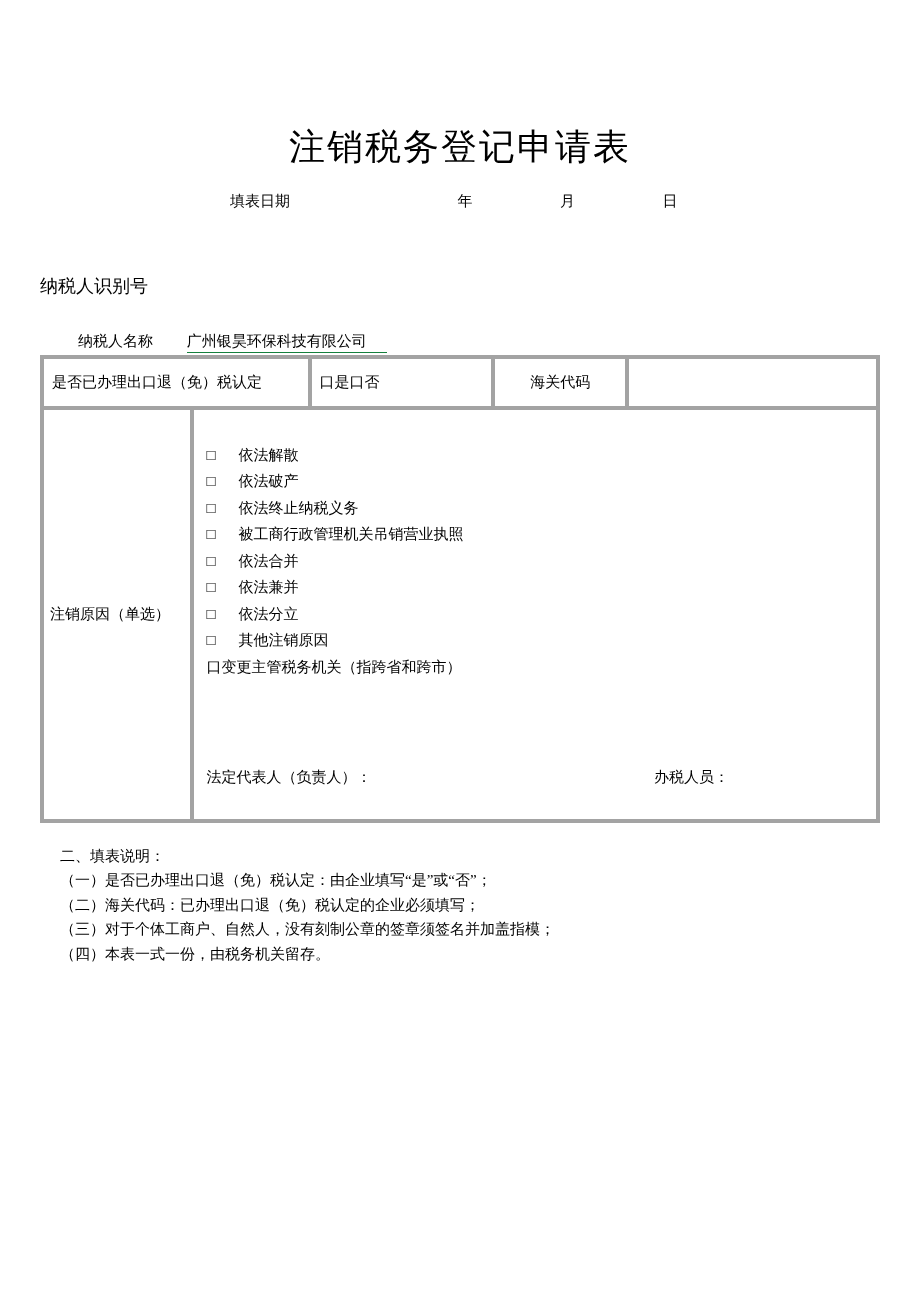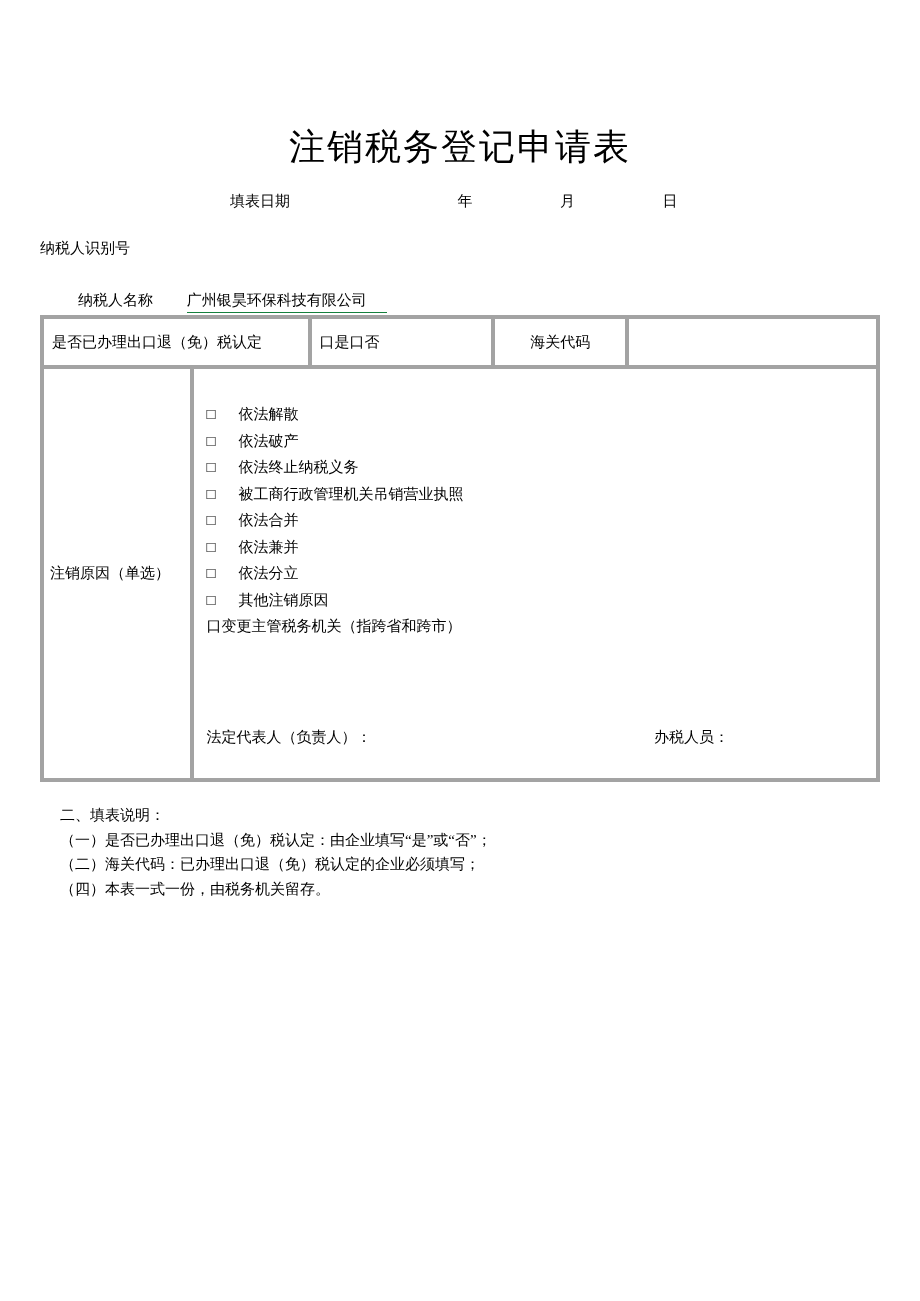--- a/index.html
+++ b/index.html
@@ -16,29 +16,29 @@
     .title {
       text-align: center;
       font-size: 36px;
       letter-spacing: 2px;
       margin-bottom: 16px;
     }
     .date-row {
       text-align: left;
       padding-left: 190px;
       font-size: 15px;
-      margin-bottom: 24px;
+      margin-bottom: 60px;
     }
     .date-row span { display: inline-block; }
     .gap1 { width: 160px; }
     .gap2 { width: 80px; }
     .gap3 { width: 80px; }
     .id-row {
       margin-bottom: 30px;
-      font-size: 15px;
+      font-size: 18px;
     }
     .name-row {
       font-size: 15px;
       padding-left: 38px;
       margin-bottom: 2px;
     }
     .name-row .label { display: inline-block; }
     .name-row .value {
       display: inline-block;
       margin-left: 30px;
@@ -152,14 +152,15 @@
       </div>
     </td>
   </tr>
 </tbody>
   </table>
 
 <div class="notes" id="notes-container">
     <p>二、填表说明：</p>
     <p>（一）是否已办理出口退（免）税认定：由企业填写“是”或“否”；</p>
     <p>（二）海关代码：已办理出口退（免）税认定的企业必须填写；</p>
+    <p>（三）对于个体工商户、自然人，没有刻制公章的签章须签名并加盖指模；</p>
     <p>（四）本表一式一份，由税务机关留存。</p>
   </div>
 
 </body></html>

